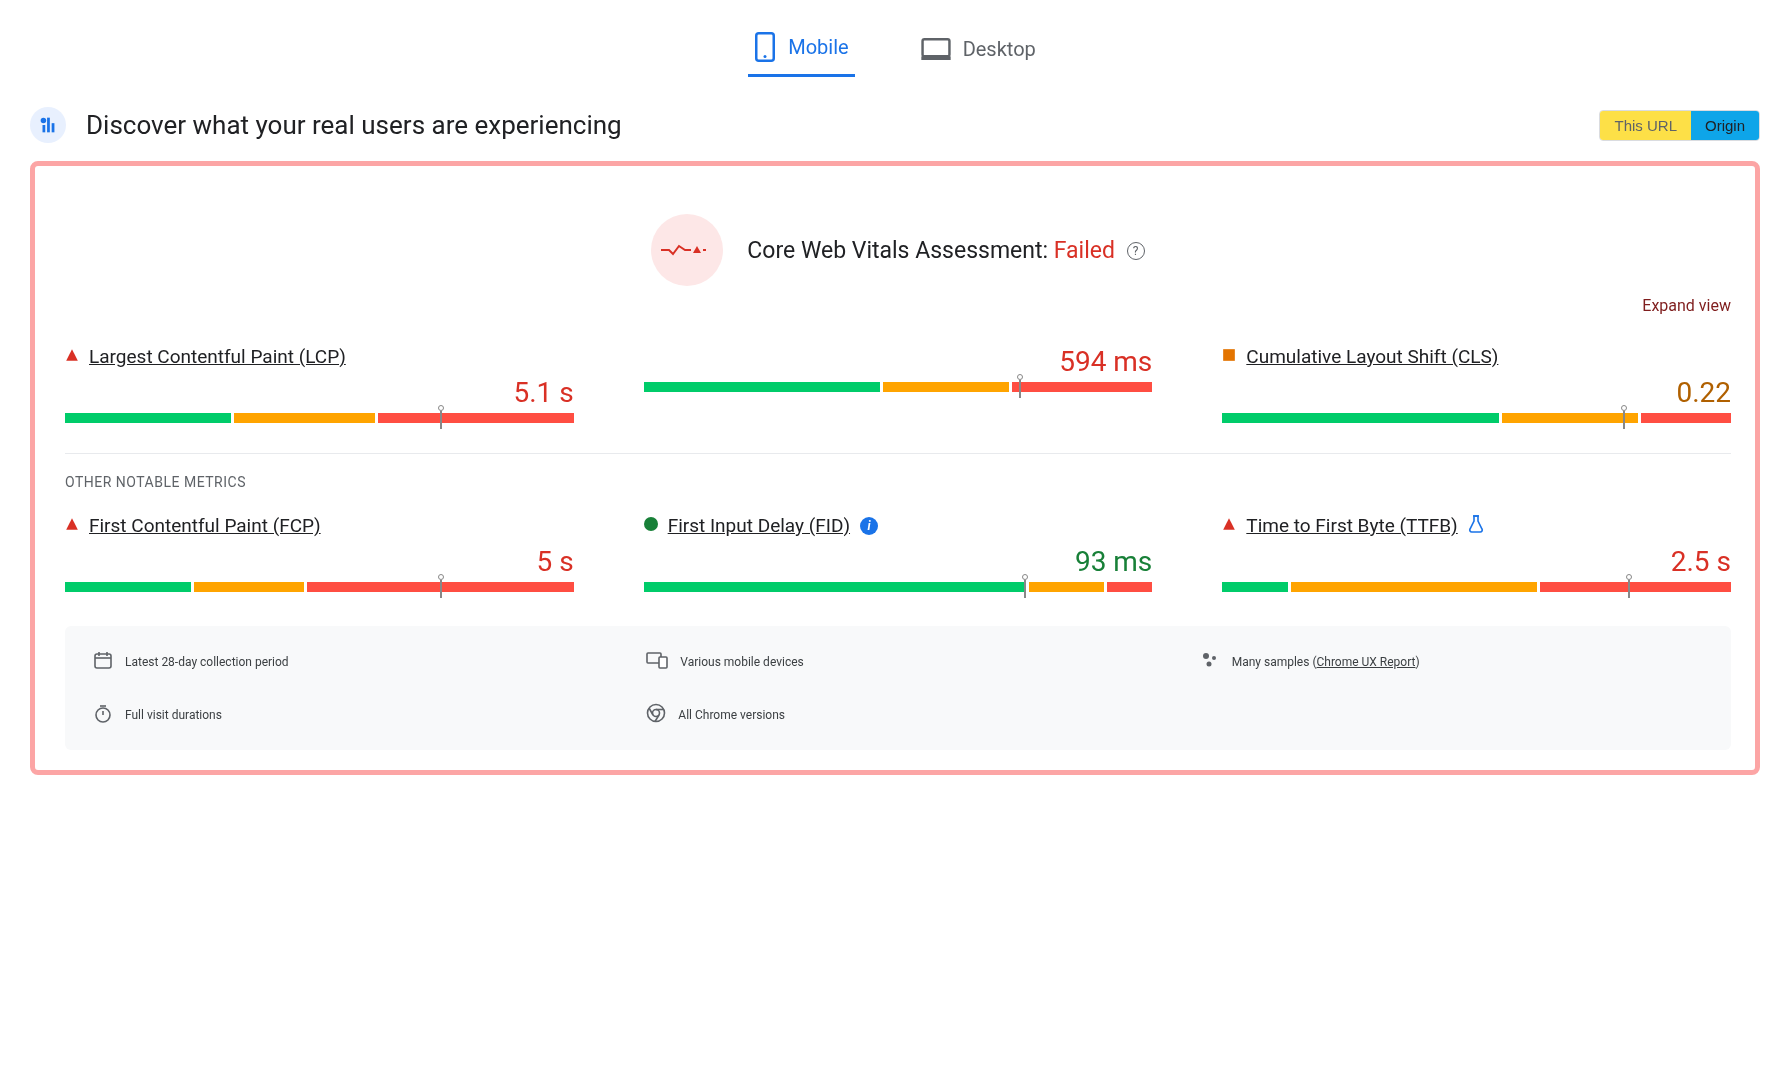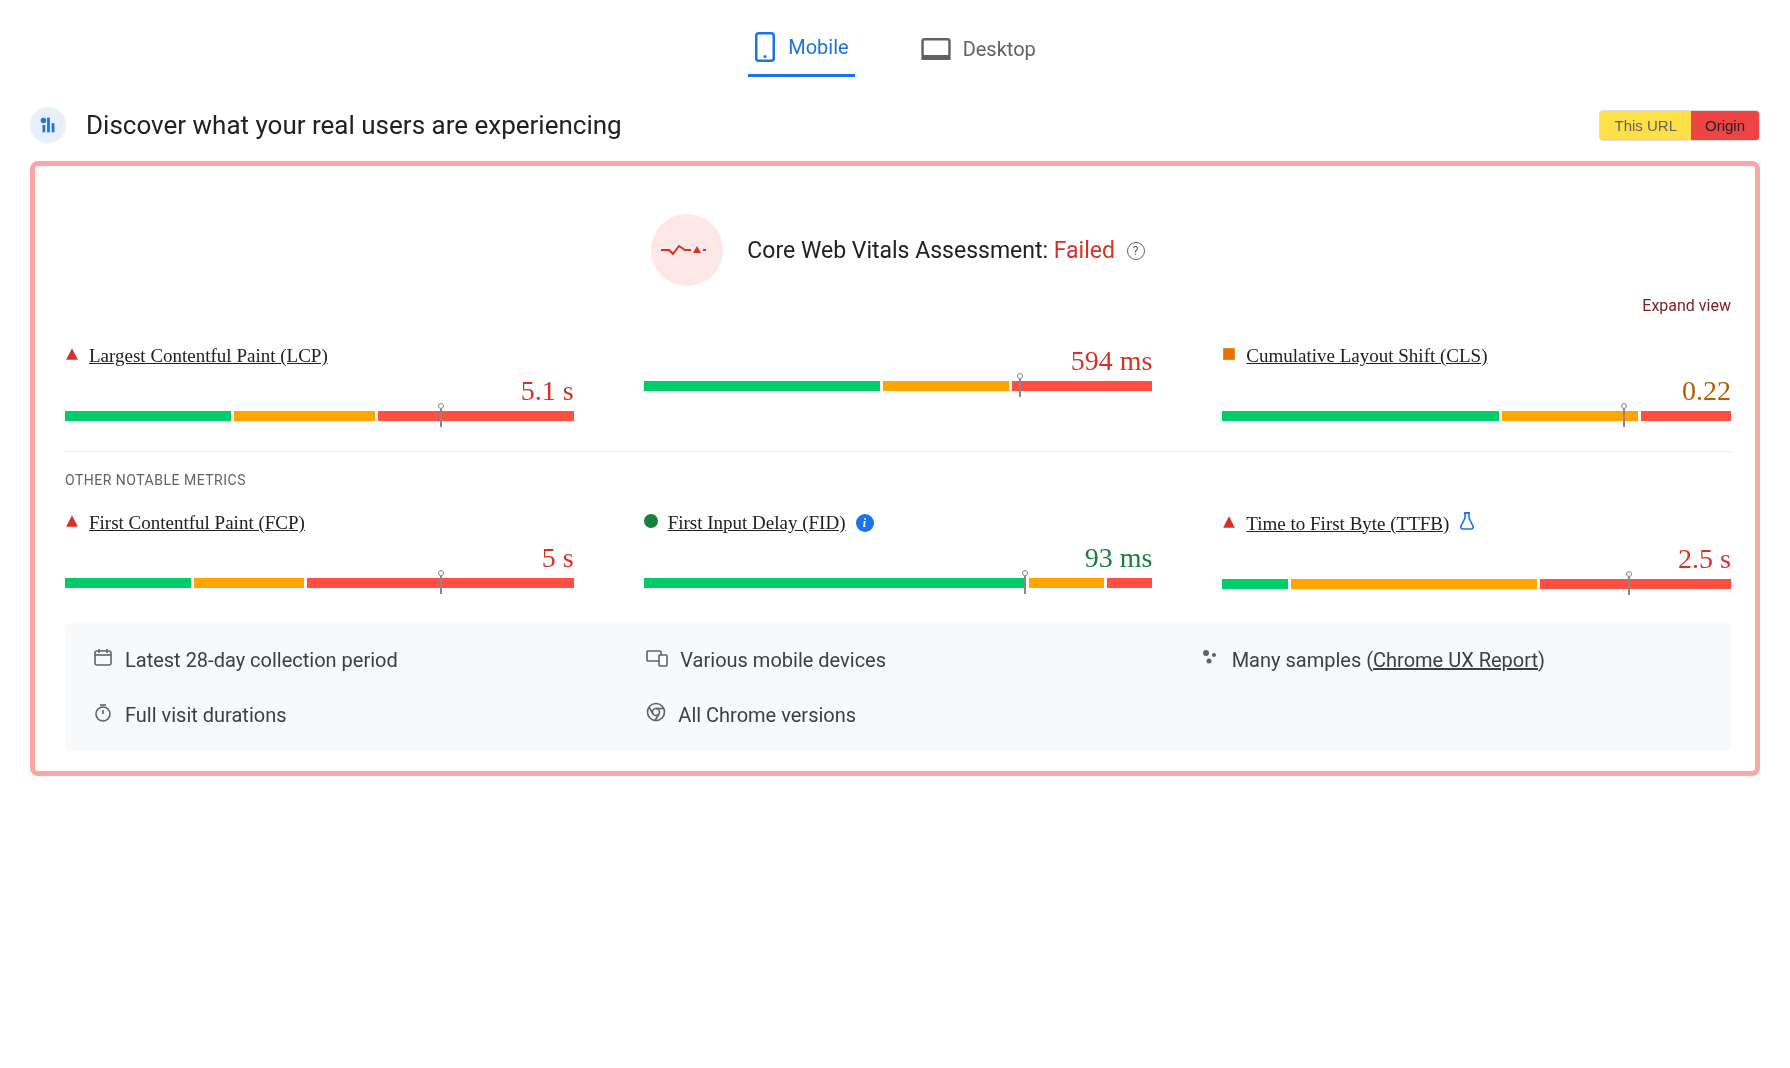--- a/index.html
+++ b/index.html
@@ -57,21 +57,21 @@
     overflow: hidden;
   }
   .toggle-btn {
     padding: 6px 14px;
     font-size: 15px;
     cursor: pointer;
     background: #fde047;
     color: #5f6368;
     border: none;
   }
-  .toggle-btn.active { background: #ef4444; color: #202124; text-align: center; }
+  .toggle-btn.active { background: #0ea5e9; color: #202124; text-align: center; }
   .card {
     border: 5px solid #fca5a5;
     border-radius: 8px;
     padding: 28px 24px 20px 30px;
   }
   .assessment {
     display: flex;
     align-items: center;
     justify-content: center;
     gap: 24px;
@@ -97,21 +97,20 @@
   .expand-row {
     display: flex; justify-content: flex-end;
     color: #7f1d1d; font-size: 16px;
     margin: 10px 0 30px 0;
     cursor: pointer;
   }
   .metrics-grid {
     display: grid;
     grid-template-columns: repeat(3, 1fr);
     gap: 31px 70px;
-    font-family: Liberation Serif, serif;
   }
   .metric { }
   .metric-title-row {
     display: flex; align-items: center; gap: 10px;
     margin-bottom: 8px;
   }
   .status-circle-green {
     width: 14px; height: 14px; border-radius: 50%;
     background: #188038; display: inline-block;
   }
@@ -180,21 +179,21 @@
     margin-top: 34px;
     padding: 18px 28px;
   }
   .footer-row {
     display: grid;
     grid-template-columns: repeat(3, 1fr);
     gap: 18px 50px;
   }
   .footer-item {
     display: flex; align-items: center; gap: 12px;
-    color: #3c4043; font-size: 20px;
+    color: #3c4043; font-size: 12px;
     padding: 6px 0;
   }
   .footer-item svg, .footer-item .fi { color: #5f6368; }
   .underline { text-decoration: underline; cursor: pointer; }
 </style>
 </head>
 <body>
 
 <div class="tabs">
   <div class="tab active">

